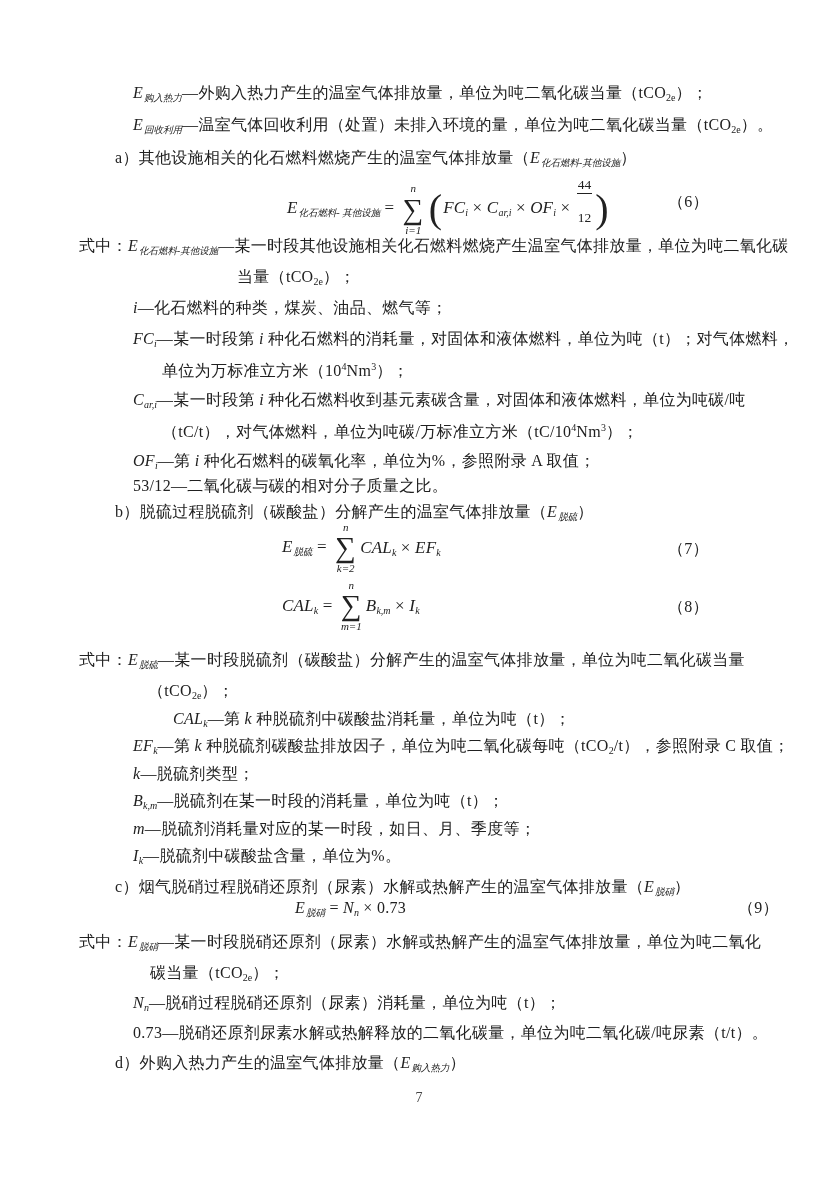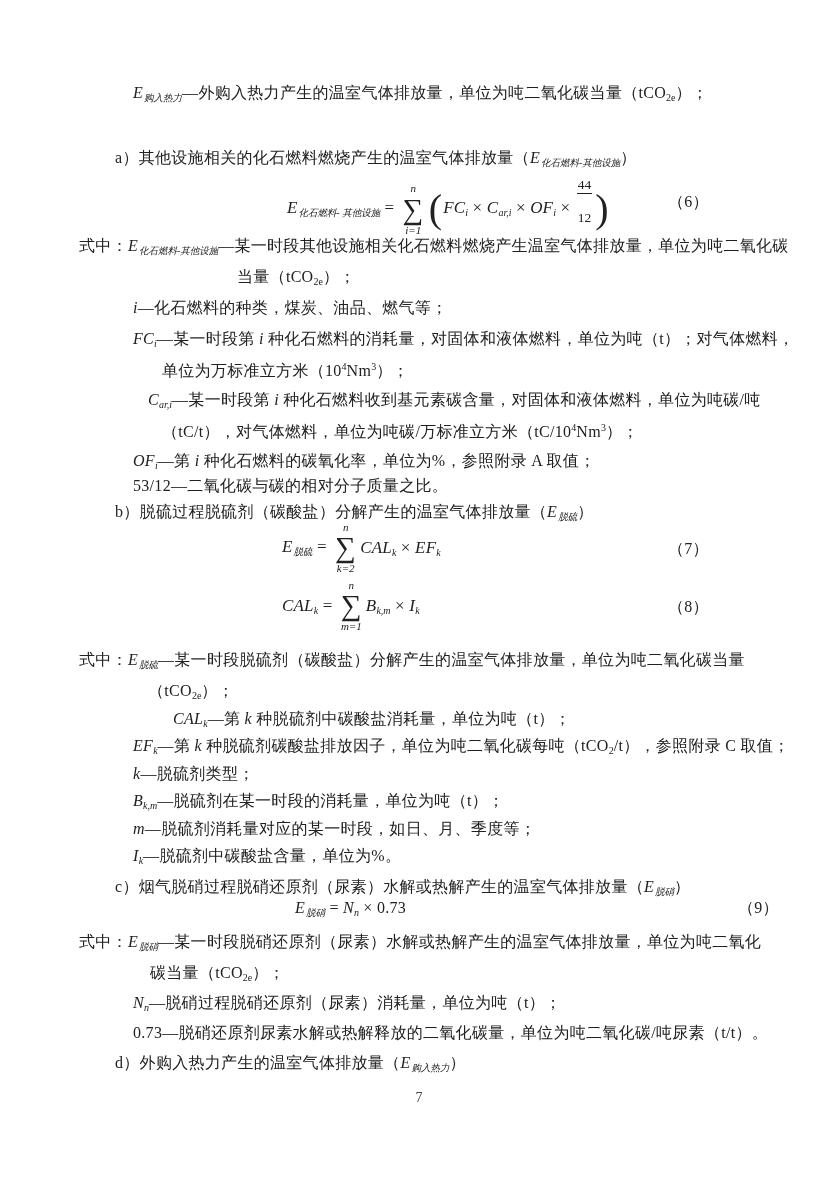--- a/index.html
+++ b/index.html
@@ -54,39 +54,40 @@
     text-align:center;font-size:14px;color:#444;
     letter-spacing:0;
   }
 </style>
 </head>
 <body>
 
 <div class="page">
   <div class="pagenum" style="top: 1090px;">7</div>
 <div class="line" style="left: 133px; top: 84px;"><span class="iv">E</span><span class="sc">购入热力</span><span class="seg">—外购入热力产生的温室气体排放量，单位为吨二氧化碳当量（tCO</span><span class="sb">2e</span><span class="seg">）；</span></div>
+    <div class="line" style="left: 133px; top: 116px;"><span class="iv">E</span><span class="sc">回收利用</span><span class="seg">—温室气体回收利用（处置）未排入环境的量，单位为吨二氧化碳当量（tCO</span><span class="sb">2e</span><span class="seg">）。</span></div>
     <div class="line" style="left: 115px; top: 149px;"><span class="seg">a）其他设施相关的化石燃料燃烧产生的温室气体排放量（</span><span class="iv">E</span><span class="sc">化石燃料-其他设施</span><span class="seg">）</span></div>
     <div class="formula" style="left: 287px; top: 177px;">
       <span class="frun"><span class="iv">E</span><span class="sc">化石燃料- 其他设施</span><span class="seg"> = </span></span>
       <span class="sum">
         <span class="lim">n</span>
         <span class="sg">∑</span>
         <span class="lim">i=1</span>
       </span>
       <span class="bp">(</span>
       <span class="frun"><span class="iv">FC</span><span class="sb si">i</span><span class="seg"> × </span><span class="iv">C</span><span class="sb si">ar,i</span><span class="seg"> × </span><span class="iv">OF</span><span class="sb si">i</span><span class="seg"> × </span><span class="fr"><span class="num">44</span><span class="den">12</span></span></span>
       <span class="bp">)</span>
     </div>
     <div class="line" style="left: 668px; top: 193px;"><span class="seg">（6）</span></div>
     <div class="line" style="left: 79px; top: 237px;"><span class="seg">式中：</span><span class="iv">E</span><span class="sc">化石燃料-其他设施</span><span class="seg">—某一时段其他设施相关化石燃料燃烧产生温室气体排放量，单位为吨二氧化碳</span></div>
     <div class="line" style="left: 237px; top: 268px; text-align: center;"><span class="seg">当量（tCO</span><span class="sb">2e</span><span class="seg">）；</span></div>
     <div class="line" style="left: 133px; top: 299px;"><span class="iv">i</span><span class="seg">—化石燃料的种类，煤炭、油品、燃气等；</span></div>
     <div class="line" style="left: 133px; top: 330px;"><span class="iv">FC</span><span class="sb si">i</span><span class="seg">—某一时段第 </span><span class="iv">i</span><span class="seg"> 种化石燃料的消耗量，对固体和液体燃料，单位为吨（t）；对气体燃料，</span></div>
     <div class="line" style="left: 162px; top: 361px;"><span class="seg">单位为万标准立方米（10</span><span class="sp">4</span><span class="seg">Nm</span><span class="sp">3</span><span class="seg">）；</span></div>
-    <div class="line" style="left: 148px; top: 391px;"><span class="iv">C</span><span class="sb si">ar,i</span><span class="seg">—某一时段第 </span><span class="iv">i</span><span class="seg"> 种化石燃料收到基元素碳含量，对固体和液体燃料，单位为吨碳/吨</span></div>
+    <div class="line" style="left: 133px; top: 391px;"><span class="iv">C</span><span class="sb si">ar,i</span><span class="seg">—某一时段第 </span><span class="iv">i</span><span class="seg"> 种化石燃料收到基元素碳含量，对固体和液体燃料，单位为吨碳/吨</span></div>
     <div class="line" style="left: 162px; top: 422px;"><span class="seg">（tC/t），对气体燃料，单位为吨碳/万标准立方米（tC/10</span><span class="sp">4</span><span class="seg">Nm</span><span class="sp">3</span><span class="seg">）；</span></div>
     <div class="line" style="left: 133px; top: 452px;"><span class="iv">OF</span><span class="sb si">i</span><span class="seg">—第 </span><span class="iv">i</span><span class="seg"> 种化石燃料的碳氧化率，单位为%，参照附录 A 取值；</span></div>
     <div class="line" style="left: 133px; top: 477px;"><span class="seg">53/12—二氧化碳与碳的相对分子质量之比。</span></div>
     <div class="line" style="left: 115px; top: 503px;"><span class="seg">b）脱硫过程脱硫剂（碳酸盐）分解产生的温室气体排放量（</span><span class="iv">E</span><span class="sc">脱硫</span><span class="seg">）</span></div>
     <div class="formula" style="left: 282px; top: 521px;">
       <span class="frun"><span class="iv">E</span><span class="sc">脱硫</span><span class="seg"> = </span></span>
       <span class="sum">
         <span class="lim">n</span>
         <span class="sg">∑</span>
         <span class="lim">k=2</span>

